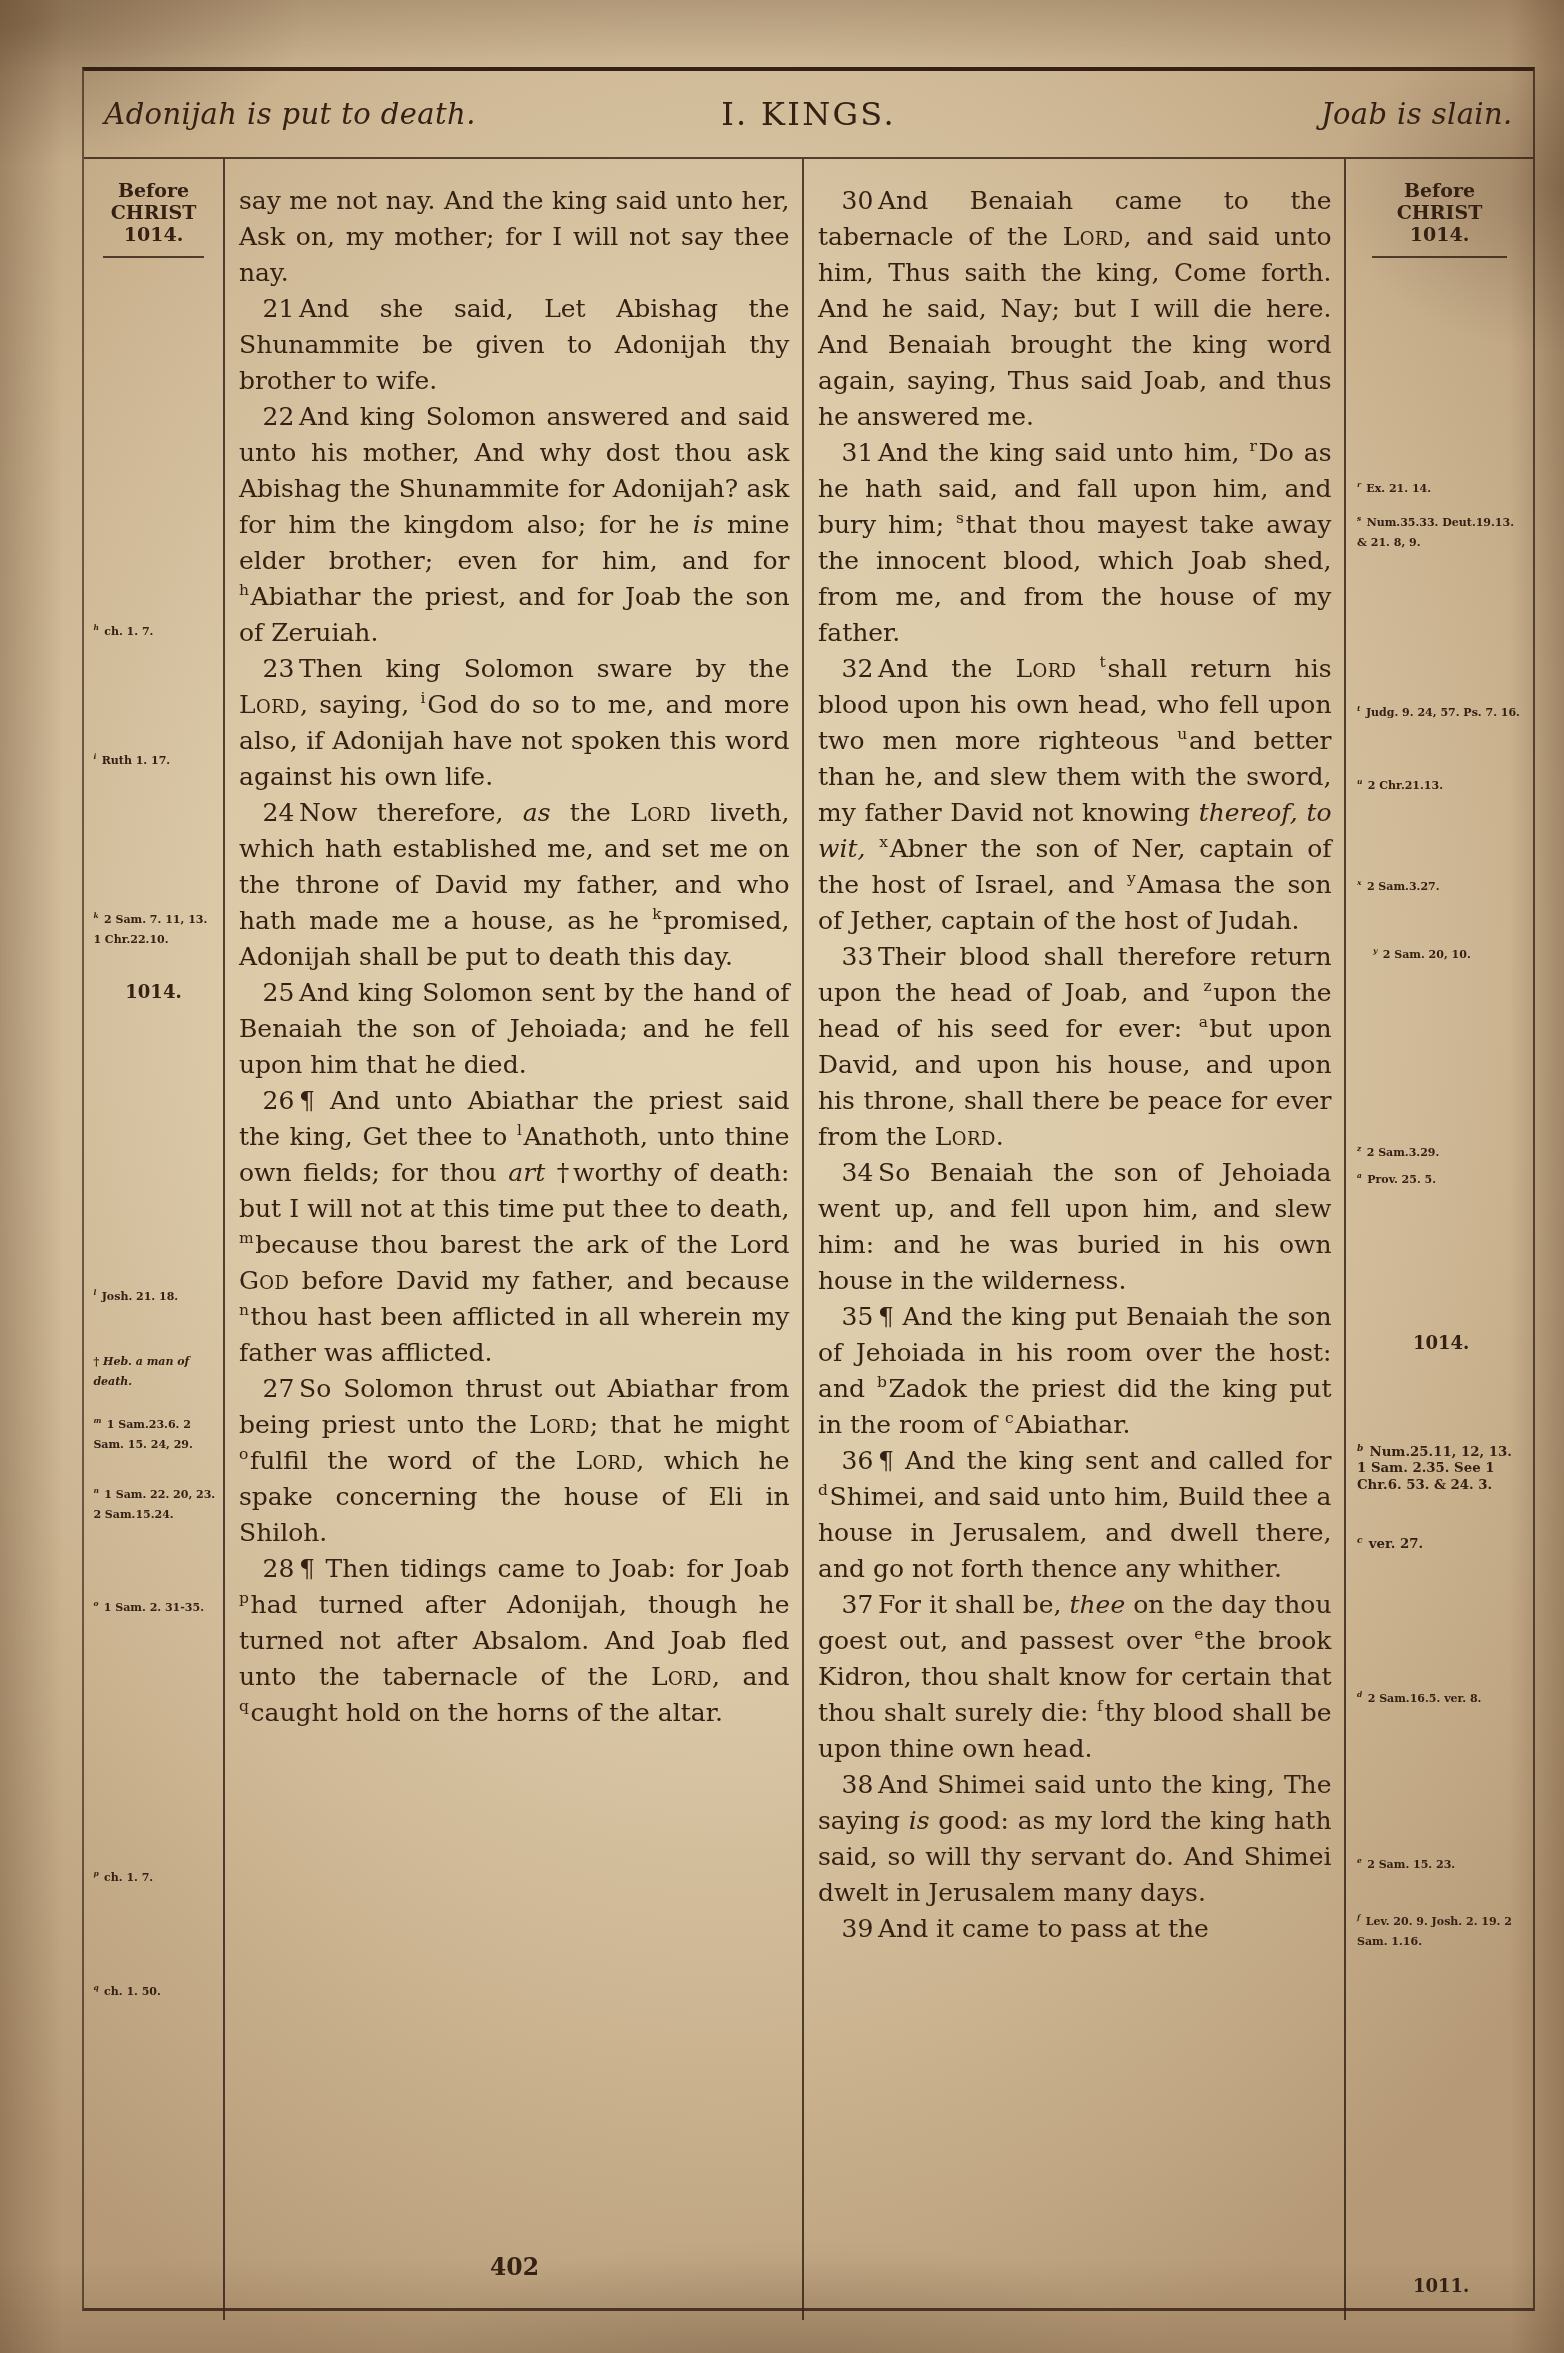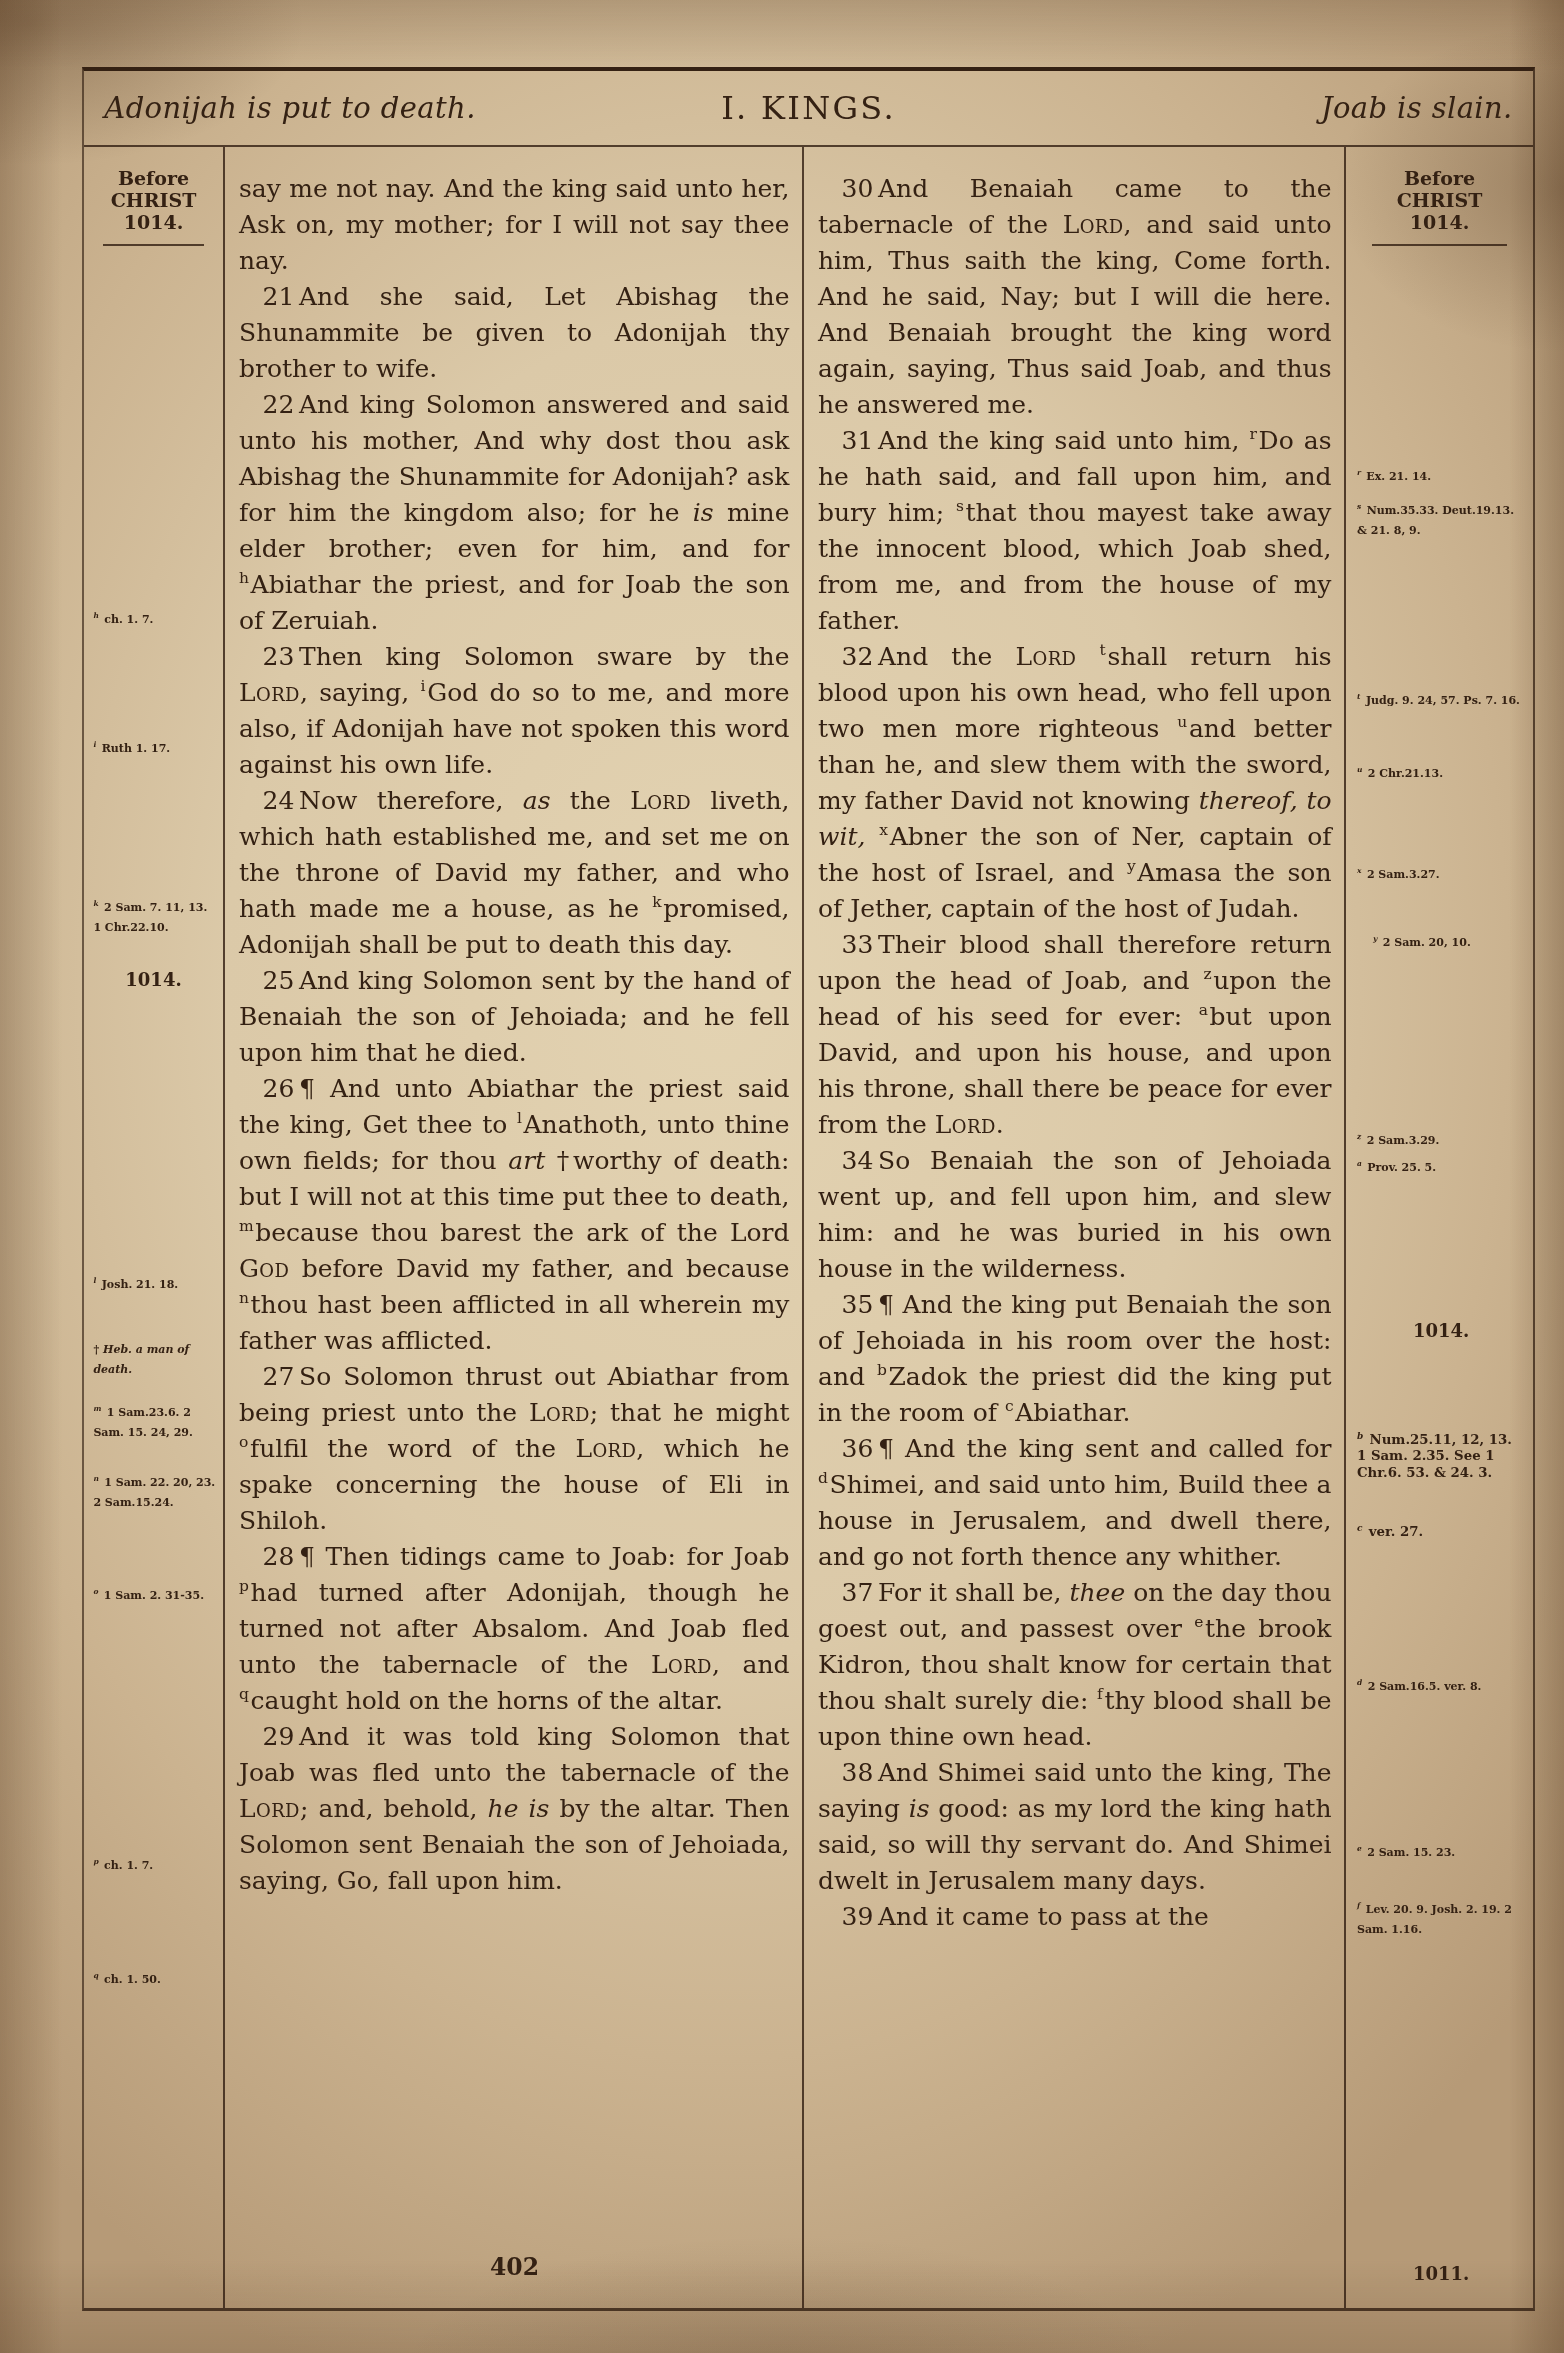--- a/index.html
+++ b/index.html
@@ -24,21 +24,21 @@
       radial-gradient(ellipse 548px 203px at 50% 101%, rgba(60,35,15,.16), rgba(60,35,15,0) 70%);
   }
   .frame{
     position:absolute;left:82px;top:67px;width:1453px;height:2244px;
     border-top:4.7px solid var(--ink);
     border-bottom:3.1px solid var(--rule);
     border-left:2.3px solid rgba(52,33,19,.65);
     border-right:2.3px solid rgba(52,33,19,.75);
   }
   
-  .runhead{height:76px;display:flex;align-items:center;padding:0 20.3px;
+  .runhead{height:88px;display:flex;align-items:center;padding:0 20.3px;
     border-bottom:2.3px solid var(--rule);}
   .runhead .side{flex:1;font-style:italic;font-size:29px;letter-spacing:0.4px}
   .runhead .side.right{text-align:right}
   .runhead .mid{flex:1.2;text-align:center;font-size:32px;letter-spacing:2.3px}
   
   .cols{display:flex;height:calc(100% - 76px);position:relative}
   .mcol{position:relative}
   .mcol.left{width:141px;border-right:2.3px solid var(--rule)}
   .mcol.right{flex:1}
   .tcol{padding:23.5px 12.5px 0 14px;font-size:25px;line-height:36px;text-align:justify}
@@ -101,21 +101,20 @@
     <div class="tcol left" id="col-left">
         <p class="verse cont">say me not nay. And the king said unto her, Ask on, my mother; for I will not say thee nay.</p>
         <p class="verse"><span class="vnum">21</span>And she said, Let Abishag the Shunammite be given to Adonijah thy brother to wife.</p>
         <p class="verse"><span class="vnum">22</span>And king Solomon answered and said unto his mother, And why dost thou ask Abishag the Shunammite for Adonijah? ask for him the kingdom also; for he <i>is</i> mine elder brother; even for him, and for <sup class="ref">h</sup>Abiathar the priest, and for Joab the son of Zeruiah.</p>
         <p class="verse"><span class="vnum">23</span>Then king Solomon sware by the <span class="sc">Lord</span>, saying, <sup class="ref">i</sup>God do so to me, and more also, if Adonijah have not spoken this word against his own life.</p>
         <p class="verse"><span class="vnum">24</span>Now therefore, <i>as</i> the <span class="sc">Lord</span> liveth, which hath established me, and set me on the throne of David my father, and who hath made me a house, as he <sup class="ref">k</sup>promised, Adonijah shall be put to death this day.</p>
         <p class="verse"><span class="vnum">25</span>And king Solomon sent by the hand of Benaiah the son of Jehoiada; and he fell upon him that he died.</p>
         <p class="verse"><span class="vnum">26</span>¶ And unto Abiathar the priest said the king, Get thee to <sup class="ref">l</sup>Anathoth, unto thine own fields; for thou <i>art</i> †worthy of death: but I will not at this time put thee to death, <sup class="ref">m</sup>because thou barest the ark of the Lord <span class="sc">God</span> before David my father, and because <sup class="ref">n</sup>thou hast been afflicted in all wherein my father was afflicted.</p>
         <p class="verse"><span class="vnum">27</span>So Solomon thrust out Abiathar from being priest unto the <span class="sc">Lord</span>; that he might <sup class="ref">o</sup>fulfil the word of the <span class="sc">Lord</span>, which he spake concerning the house of Eli in Shiloh.</p>
         <p class="verse"><span class="vnum">28</span>¶ Then tidings came to Joab: for Joab <sup class="ref">p</sup>had turned after Adonijah, though he turned not after Absalom. And Joab fled unto the tabernacle of the <span class="sc">Lord</span>, and <sup class="ref">q</sup>caught hold on the horns of the altar.</p>
-        <p class="verse"><span class="vnum">29</span>And it was told king Solomon that Joab was fled unto the tabernacle of the <span class="sc">Lord</span>; and, behold, <i>he is</i> by the altar. Then Solomon sent Benaiah the son of Jehoiada, saying, Go, fall upon him.</p>
       </div>
 
     <div class="tcol right" id="col-right">
         <p class="verse"><span class="vnum">30</span>And Benaiah came to the tabernacle of the <span class="sc">Lord</span>, and said unto him, Thus saith the king, Come forth. And he said, Nay; but I will die here. And Benaiah brought the king word again, saying, Thus said Joab, and thus he answered me.</p>
         <p class="verse"><span class="vnum">31</span>And the king said unto him, <sup class="ref">r</sup>Do as he hath said, and fall upon him, and bury him; <sup class="ref">s</sup>that thou mayest take away the innocent blood, which Joab shed, from me, and from the house of my father.</p>
         <p class="verse"><span class="vnum">32</span>And the <span class="sc">Lord</span> <sup class="ref">t</sup>shall return his blood upon his own head, who fell upon two men more righteous <sup class="ref">u</sup>and better than he, and slew them with the sword, my father David not knowing <i>thereof, to wit,</i> <sup class="ref">x</sup>Abner the son of Ner, captain of the host of Israel, and <sup class="ref">y</sup>Amasa the son of Jether, captain of the host of Judah.</p>
         <p class="verse"><span class="vnum">33</span>Their blood shall therefore return upon the head of Joab, and <sup class="ref">z</sup>upon the head of his seed for ever: <sup class="ref">a</sup>but upon David, and upon his house, and upon his throne, shall there be peace for ever from the <span class="sc">Lord</span>.</p>
         <p class="verse"><span class="vnum">34</span>So Benaiah the son of Jehoiada went up, and fell upon him, and slew him: and he was buried in his own house in the wilderness.</p>
         <p class="verse"><span class="vnum">35</span>¶ And the king put Benaiah the son of Jehoiada in his room over the host: and <sup class="ref">b</sup>Zadok the priest did the king put in the room of <sup class="ref">c</sup>Abiathar.</p>
         <p class="verse"><span class="vnum">36</span>¶ And the king sent and called for <sup class="ref">d</sup>Shimei, and said unto him, Build thee a house in Jerusalem, and dwell there, and go not forth thence any whither.</p>

